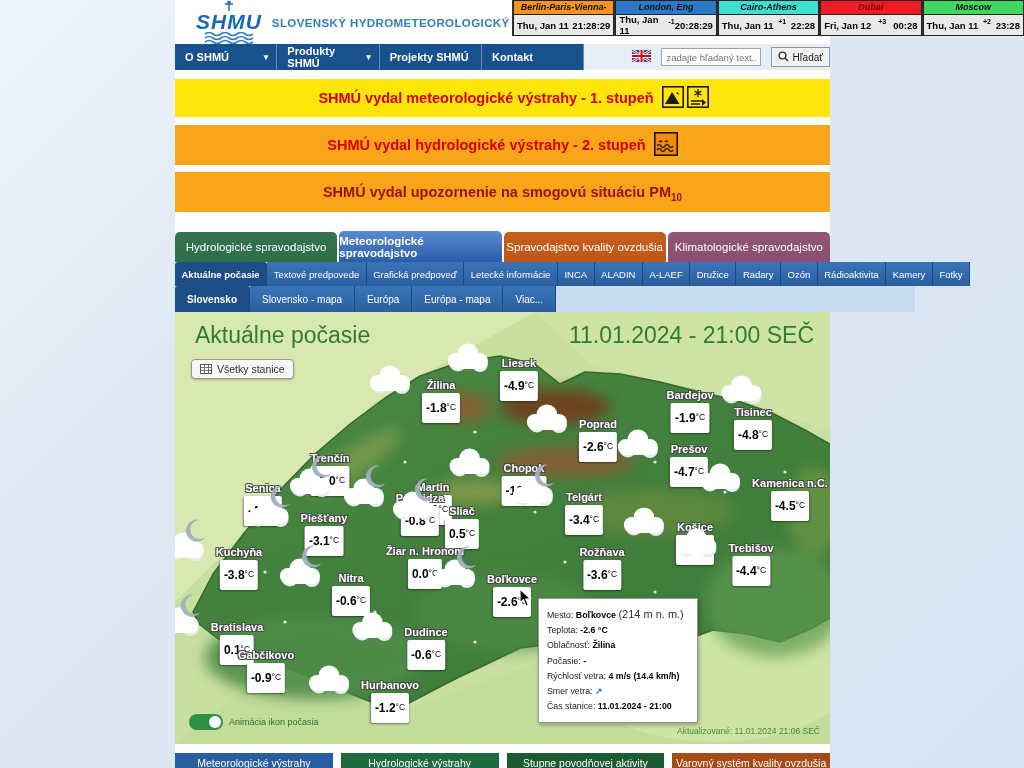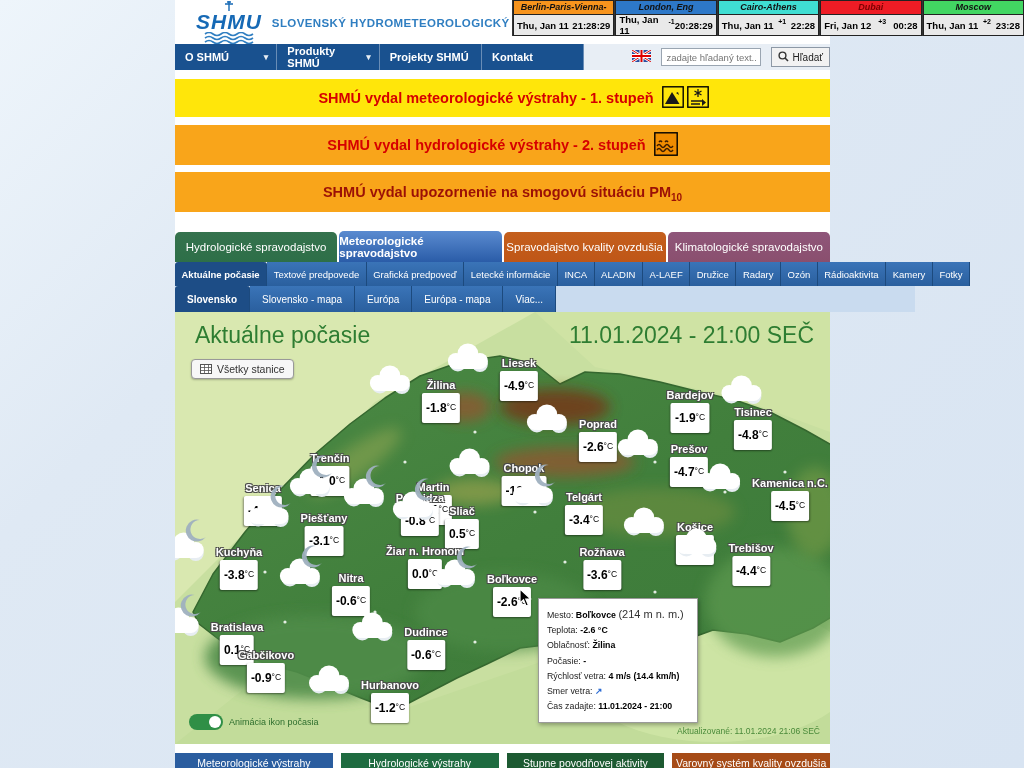--- a/index.html
+++ b/index.html
@@ -547,21 +547,21 @@
             </svg></div><div class="st-name">Hurbanovo</div><div class="st-temp"><span class="t-val">-1.2</span><span class="t-unit">°C</span></div></div>
       </div>
 
     <div id="tooltip" style="left: 363px; top: 286px;">
         <div class="tt-row"><span class="tt-label">Mesto:</span> <b class="tt-value">Boľkovce</b> <span class="tt-extra">(214 m n. m.)</span></div>
         <div class="tt-row"><span class="tt-label">Teplota:</span> <b class="tt-value">-2.6 °C</b></div>
         <div class="tt-row"><span class="tt-label">Oblačnosť:</span> <b class="tt-value">Žilina</b></div>
         <div class="tt-row"><span class="tt-label">Počasie:</span> <b class="tt-value">-</b></div>
         <div class="tt-row"><span class="tt-label">Rýchlosť vetra:</span> <b class="tt-value">4 m/s (14.4 km/h)</b></div>
         <div class="tt-row"><span class="tt-label">Smer vetra:</span> <b class="tt-arrow">↗</b></div>
-        <div class="tt-row"><span class="tt-label">Čas zadajte:</span> <b class="tt-value">11.01.2024 - 21:00</b></div>
+        <div class="tt-row"><span class="tt-label">Čas stanice:</span> <b class="tt-value">11.01.2024 - 21:00</b></div>
       </div>
 
     <svg id="map-cursor" width="14" height="20" viewBox="0 0 14 20" style="left: 344px; top: 276px;">
       <path d="M1 1 L1 15 L4.5 11.8 L7 18 L9.4 17 L6.8 11 L11.5 10.8 Z" fill="#000" stroke="#fff" stroke-width="1.2"></path>
     </svg>
 
     <div id="anim-toggle">
       <div id="toggle-pill">
           <div id="toggle-knob"></div>
         </div>

